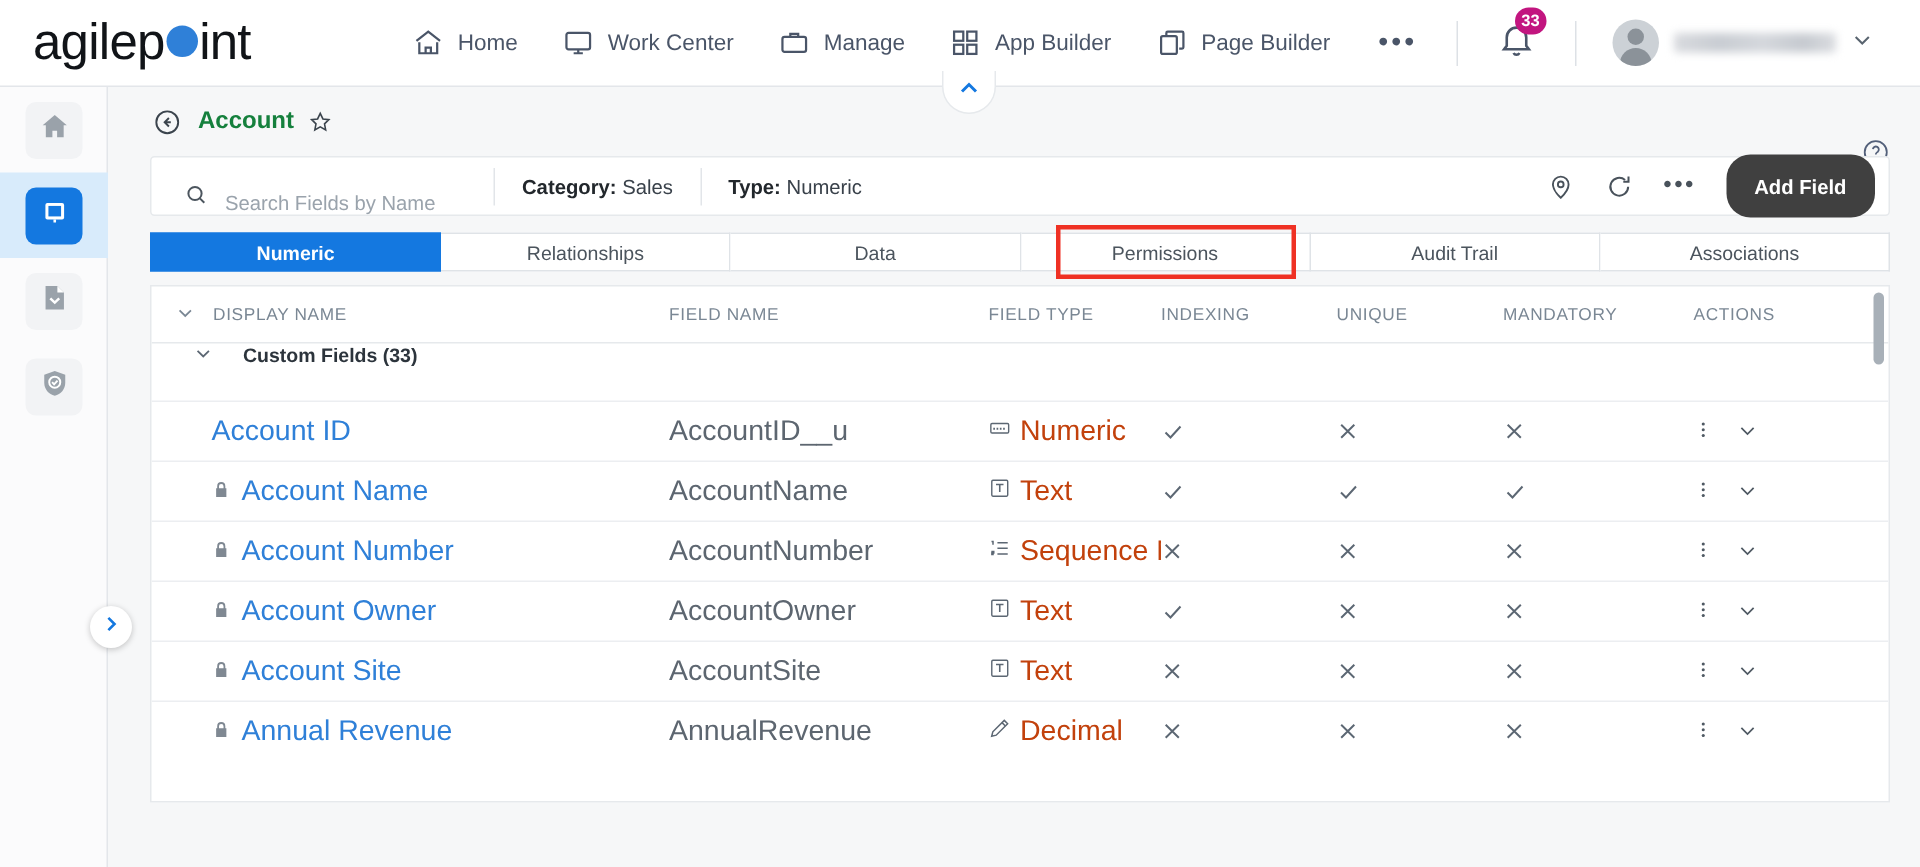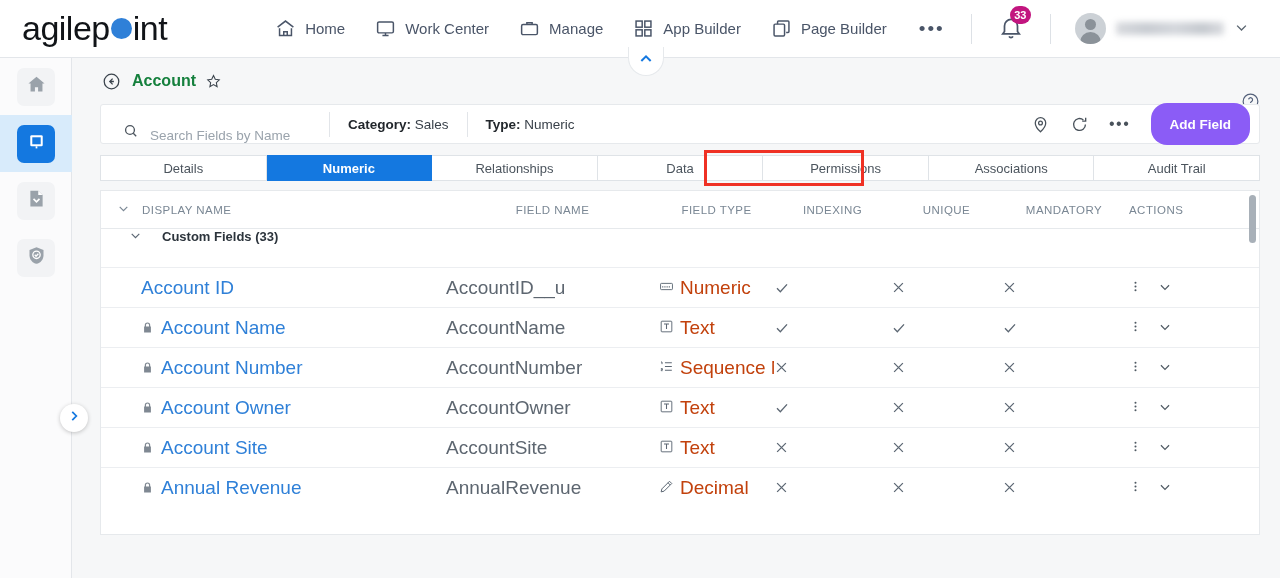--- a/index.html
+++ b/index.html
@@ -171,21 +171,21 @@
     white-space: nowrap;
   }
   .meta b { font-weight: 700; color: #22272c; }
   .tb-right {
     margin-left: auto; display: flex; align-items: center;
     gap: 20px; padding-right: 9px;
   }
   .tb-icon { cursor: pointer; display: flex; align-items: center; }
   .tb-dots { color: #49525b; font-size: 16px; letter-spacing: 1.6px; line-height:1; cursor:pointer; }
   .addfield {
-    background: #8b5cf6; color: #fff;
+    background: #404040; color: #fff;
     font-size: 13.5px; font-weight: 700;
     border: none; border-radius: 16px;
     height: 42px; padding: 0 19px;
     cursor: pointer;
     font-family: "Liberation Sans", sans-serif;
   }
 
   
   .tabs {
     margin: 11px 20px 0 28px;
@@ -223,21 +223,20 @@
     height: 345px;
     position: relative;
     overflow: hidden;
   }
   .thead {
     display: flex; align-items: center;
     height: 38px;
     border-bottom: 1px solid #e6e9ec;
     font-size: 11.5px; color: #7a8794;
     letter-spacing: .45px;
-    text-align: center;
   }
   .th { flex-shrink: 0; }
   .c-display { width: 345px; padding-left: 16px; display: flex; align-items: center; gap: 12px; }
   .c-fname   { width: 213px; }
   .c-ftype   { width: 115px; }
   .c-index   { width: 117px; }
   .c-unique  { width: 111px; }
   .c-mand    { width: 124px; }
   .c-act     { width: 110px; }
 
@@ -481,27 +480,26 @@
             <path d="M19.5 12a7.5 7.5 0 11-2.6-5.7"></path>
             <path d="M19.8 3.4v4.4h-4.4"></path>
           </svg>
       </span>
       <span class="tb-dots">•••</span>
       <button class="addfield">Add Field</button>
     </div>
   </div>
 
   <div class="tabs">
-    <div class="tab">Details</div>
     <div class="tab active">Numeric</div>
     <div class="tab">Relationships</div>
     <div class="tab">Data</div>
     <div class="tab">Permissions</div>
+    <div class="tab">Audit Trail</div>
     <div class="tab">Associations</div>
-    <div class="tab">Audit Trail</div>
     <div class="tab-highlight"></div>
   </div>
 
   <div class="tablewrap">
 
     <div class="thead">
       <div class="th c-display">
         <span>
           <svg width="13" height="13" viewBox="0 0 24 24" fill="none" stroke="#7a8794" stroke-width="2.2">
               <path d="M5 9l7 7 7-7"></path>

